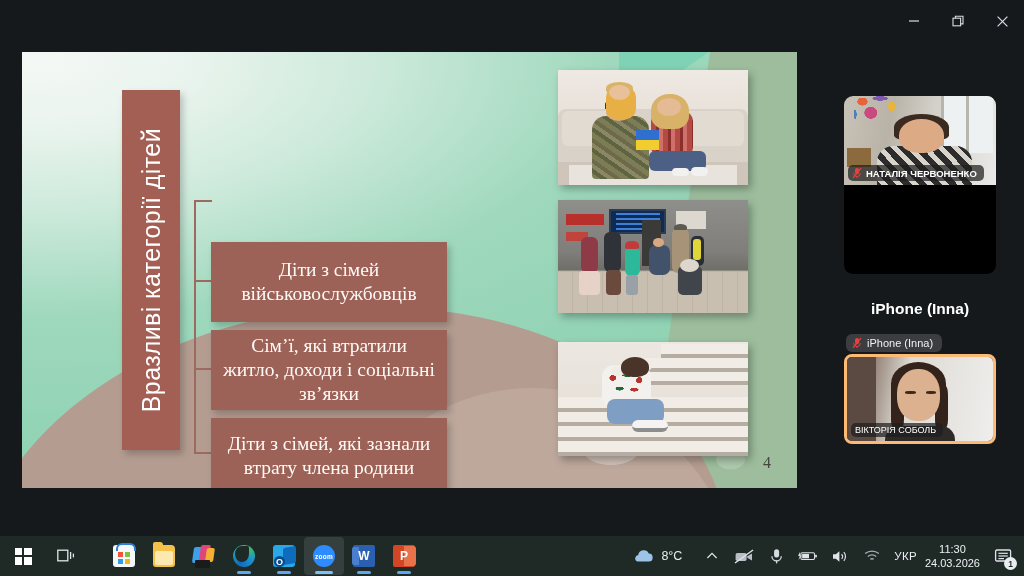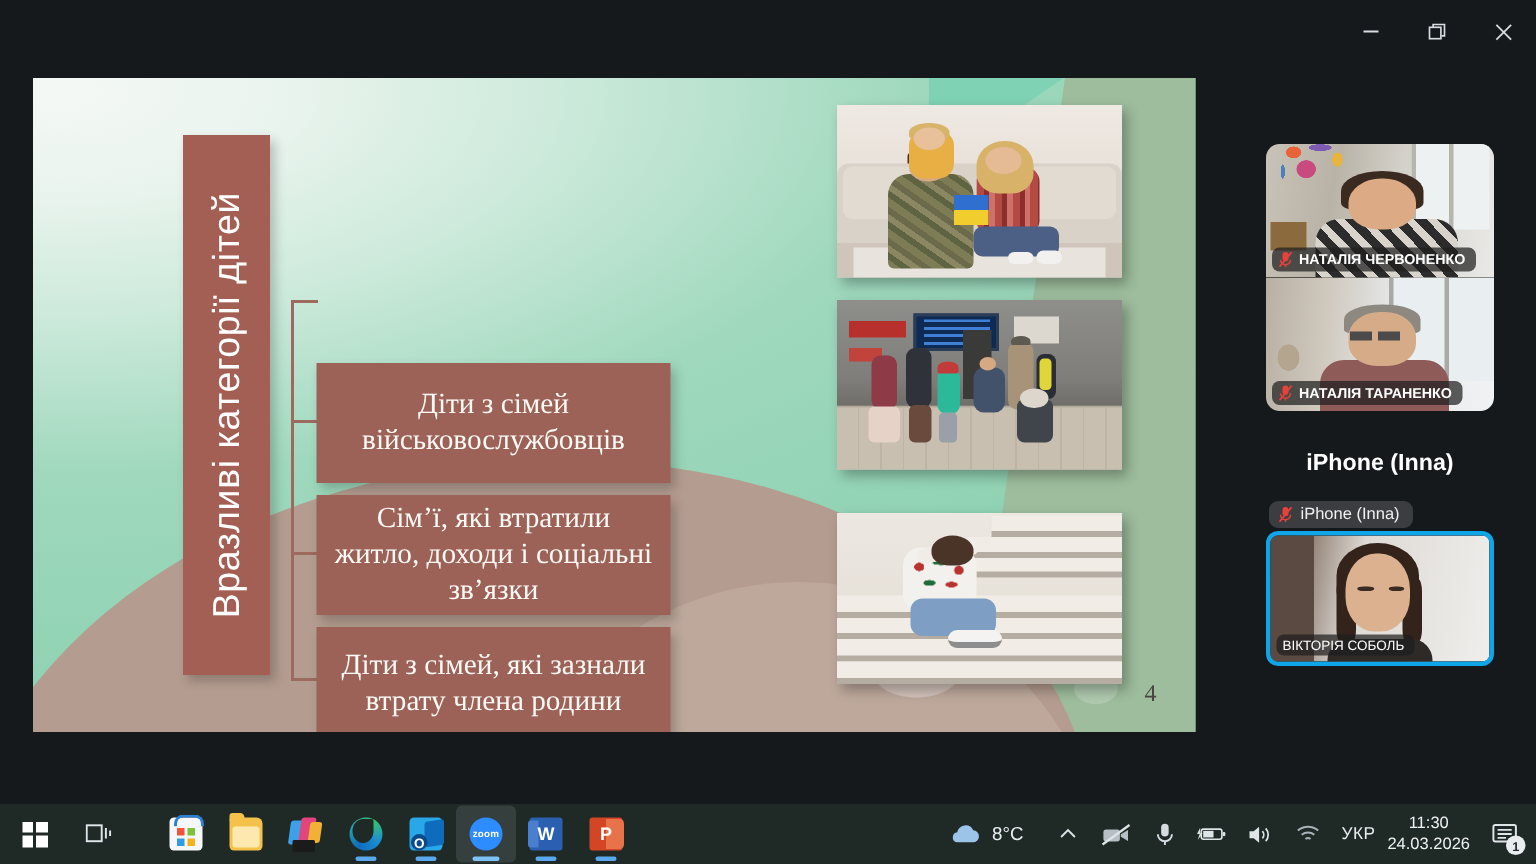--- a/index.html
+++ b/index.html
@@ -256,21 +256,21 @@
   }
   .iphone-chip {
     position: absolute; left: 30px; top: 290px;
     display: flex; align-items: center; gap: 5px;
     background: #3b3d40; border-radius: 6px; padding: 3px 9px 3px 6px;
     color: #f0f0f0; font-size: 11px;
   }
   .active-thumb {
     position: absolute; left: 28px; top: 310px;
     width: 152px; height: 90px;
-    border: 3px solid #0ea5e9; border-radius: 8px;
+    border: 3px solid #fdba74; border-radius: 8px;
     overflow: hidden; background: #000;
   }
   
   .camC{ position:absolute; inset:0; background:linear-gradient(100deg,#6e5b50 0%,#8e7d70 16%,#dedad5 40%,#efeeec 100%); }
   .camC-door{ position:absolute; left:0; top:0; width:20%; height:100%; background:#5a4a41;}
   .camC-head{ position:absolute; left:34%; top:14%; width:30%; height:62%; background:#dcb190; border-radius:46% 46% 44% 44%;}
   .camC-hair{ position:absolute; left:30%; top:6%; width:38%; height:52%; background:#33231b; border-radius:50% 50% 28% 28%;}
   .camC-hair2{ position:absolute; left:30%; top:34%; width:9%; height:50%; background:#33231b; border-radius:20%;}
   .camC-hair3{ position:absolute; left:60%; top:34%; width:9%; height:50%; background:#33231b; border-radius:20%;}
   .camC-eye1{ position:absolute; left:40%; top:40%; width:7%; height:3.5%; background:#3a2a22; border-radius:40%;}
@@ -508,38 +508,20 @@
           <svg class="micmute" viewBox="0 0 12 14">
             <rect x="3.6" y="1" width="4.8" height="7.4" rx="2.4" fill="#e8413c"></rect>
             <path d="M2 7.2a4 4 0 0 0 8 0" fill="none" stroke="#e8413c" stroke-width="1.2"></path>
             <line x1="6" y1="11" x2="6" y2="13" stroke="#e8413c" stroke-width="1.2"></line>
             <line x1="1.2" y1="12.8" x2="10.8" y2="1.2" stroke="#e8413c" stroke-width="1.5"></line>
           </svg>
           <span>НАТАЛІЯ ЧЕРВОНЕНКО</span>
         </div>
       </div>
 
-      <div class="thumb">
-        <div class="camB"></div>
-        <div class="camB-win"></div>
-        <div class="camB-plant"></div>
-        <div class="camB-body"></div>
-        <div class="camB-hair"></div>
-        <div class="camB-head"></div>
-        <div class="camB-gl"></div>
-        <div class="tlabel">
-          <svg class="micmute" viewBox="0 0 12 14">
-            <rect x="3.6" y="1" width="4.8" height="7.4" rx="2.4" fill="#e8413c"></rect>
-            <path d="M2 7.2a4 4 0 0 0 8 0" fill="none" stroke="#e8413c" stroke-width="1.2"></path>
-            <line x1="6" y1="11" x2="6" y2="13" stroke="#e8413c" stroke-width="1.2"></line>
-            <line x1="1.2" y1="12.8" x2="10.8" y2="1.2" stroke="#e8413c" stroke-width="1.5"></line>
-          </svg>
-          <span>НАТАЛІЯ ТАРАНЕНКО</span>
-        </div>
-      </div>
     </div>
 
     <div class="iphone-title">iPhone (Inna)</div>
 
     <div class="iphone-chip">
       <svg class="micmute" viewBox="0 0 12 14">
         <rect x="3.6" y="1" width="4.8" height="7.4" rx="2.4" fill="#e8413c"></rect>
         <path d="M2 7.2a4 4 0 0 0 8 0" fill="none" stroke="#e8413c" stroke-width="1.2"></path>
         <line x1="6" y1="11" x2="6" y2="13" stroke="#e8413c" stroke-width="1.2"></line>
         <line x1="1.2" y1="12.8" x2="10.8" y2="1.2" stroke="#e8413c" stroke-width="1.5"></line>

